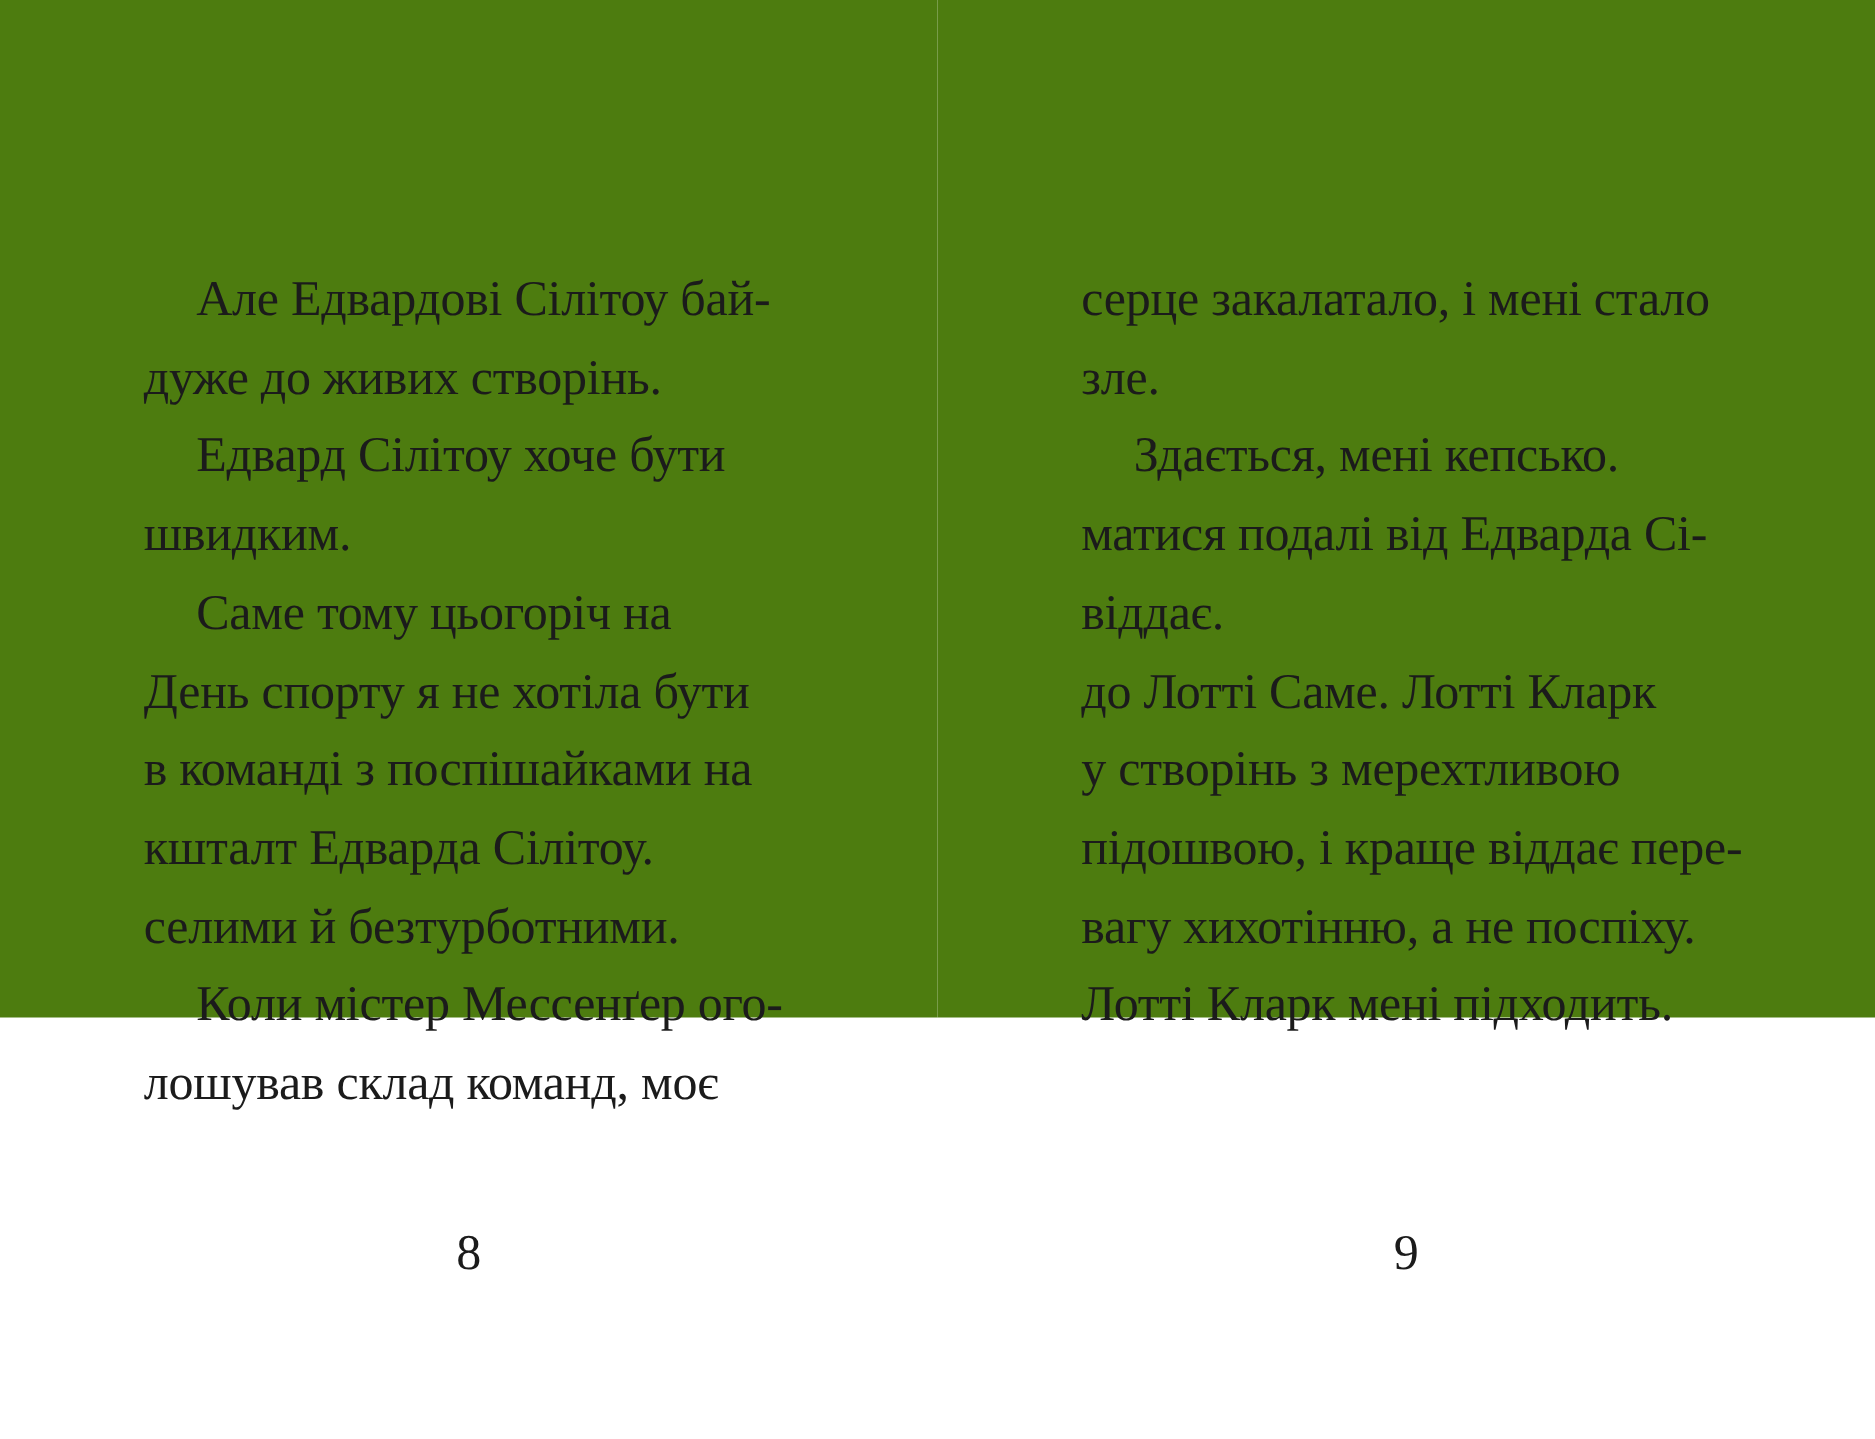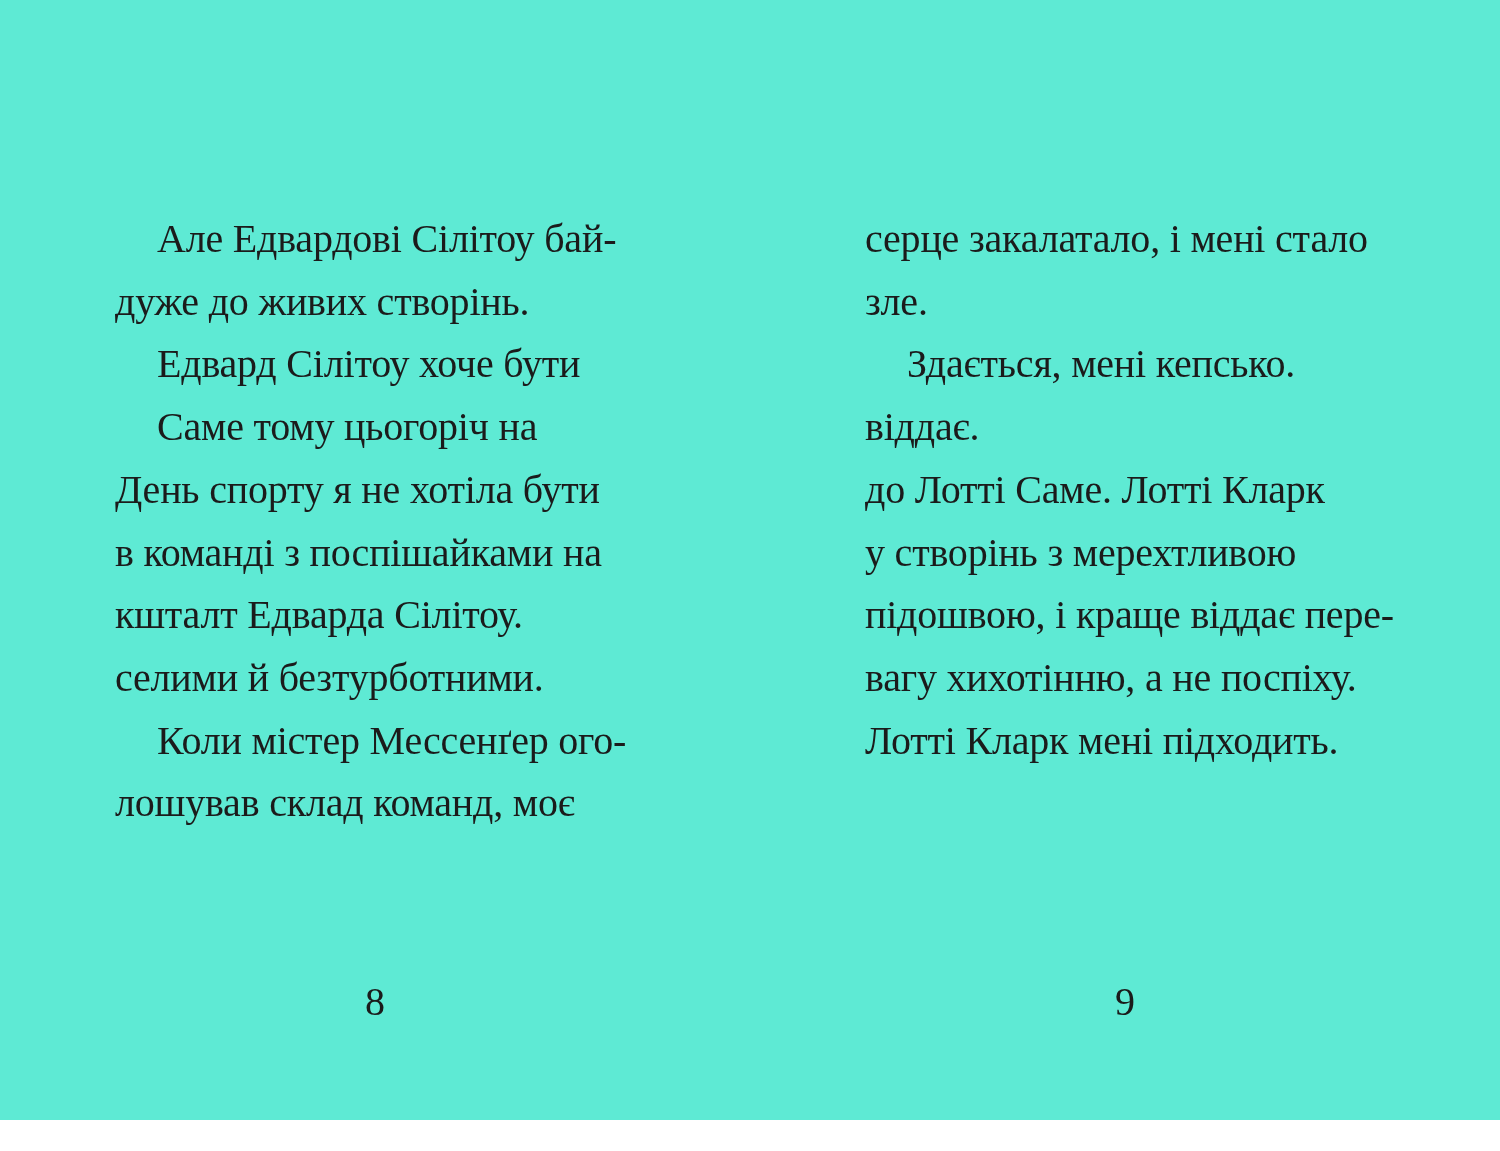--- a/index.html
+++ b/index.html
@@ -12,22 +12,22 @@
   .spread {
     position: relative;
     width: 1500px;
     height: 1151px;
     background: #ffffff;
     display: flex;
   }
   .page {
     position: relative;
     width: 750px;
-    height: 1120px;
-    background: #5eead4;
+    height: 814px;
+    background: #4d7c0f;
   }
   .page-text {
     position: absolute;
     top: 208px;
     left: 115px;
     width: 600px;
     color: #1b1b1b;
   }
   .text-line {
     font-size: 40px;
@@ -52,36 +52,38 @@
 </head>
 <body>
 
 <div class="spread">
 
   <div class="page">
     <div class="page-text">
       <div class="text-line indent">Але Едвардові Сілітоу бай-</div>
       <div class="text-line">дуже до живих створінь.</div>
       <div class="text-line indent">Едвард Сілітоу хоче бути</div>
+      <div class="text-line">швидким.</div>
       <div class="text-line indent">Саме тому цьогоріч на</div>
       <div class="text-line">День спорту я не хотіла бути</div>
       <div class="text-line">в команді з поспішайками на</div>
       <div class="text-line">кшталт Едварда Сілітоу.</div>
       <div class="text-line">селими й безтурботними.</div>
       <div class="text-line indent">Коли містер Мессенґер ого-</div>
       <div class="text-line">лошував склад команд, моє</div>
     </div>
     <div class="page-number">8</div>
   </div>
 
   <div class="page">
     <div class="page-text">
       <div class="text-line">серце закалатало, і мені стало</div>
       <div class="text-line">зле.</div>
       <div class="text-line indent">Здається, мені кепсько.</div>
+      <div class="text-line">матися подалі від Едварда Сі-</div>
       <div class="text-line">віддає.</div>
       <div class="text-line">до Лотті Саме. Лотті Кларк</div>
       <div class="text-line">у створінь з мерехтливою</div>
       <div class="text-line">підошвою, і краще віддає пере-</div>
       <div class="text-line">вагу хихотінню, а не поспіху.</div>
       <div class="text-line">Лотті Кларк мені підходить.</div>
     </div>
     <div class="page-number">9</div>
   </div>
 

